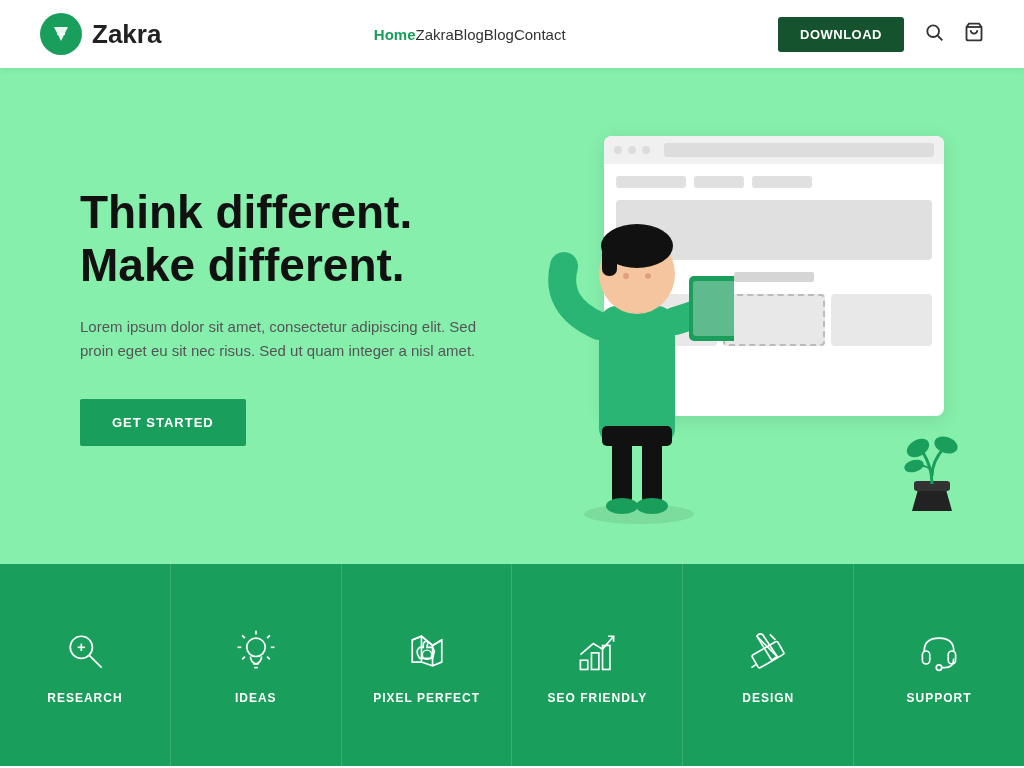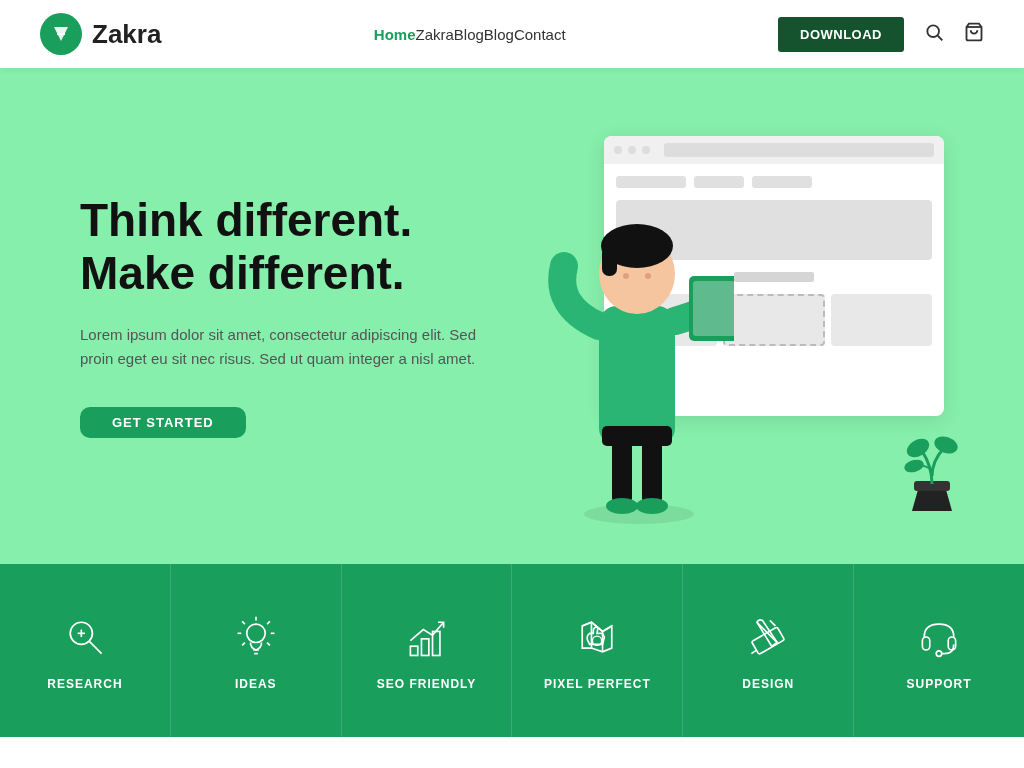--- a/index.html
+++ b/index.html
@@ -102,27 +102,27 @@
     .hero-subtitle {
       font-size: 15px;
       color: #555;
       line-height: 1.6;
       margin-bottom: 36px;
     }
     .get-started-btn {
       background: #1a9e5c;
       color: #fff;
       border: none;
-      padding: 8px 32px;
+      padding: 16px 32px;
       font-size: 13px;
       font-weight: 800;
       letter-spacing: 1px;
       cursor: pointer;
       text-transform: uppercase;
-      border-radius: 10px;
+      border-radius: 2px;
     }
 
     
     .hero-illustration {
       position: absolute;
       right: 60px;
       top: 50%;
       transform: translateY(-50%);
       width: 460px;
       height: 420px;
@@ -158,21 +158,21 @@
       flex: 1;
       height: 14px;
       background: #ddd;
       border-radius: 3px;
       margin-left: 8px;
     }
 
     
     .features-bar {
       background: #1a9e5c;
-      height: 173px;
+      height: 202px;
       display: flex;
     }
     .feature-item {
       flex: 1;
       display: flex;
       flex-direction: column;
       align-items: center;
       justify-content: center;
       gap: 14px;
       border-right: 1px solid rgba(255,255,255,0.15);
@@ -362,48 +362,48 @@
         <line x1="23" y1="40" x2="29" y2="40"></line>
         <line x1="24" y1="44" x2="28" y2="44"></line>
       </svg>
     </div>
     <span class="feature-label">IDEAS</span>
   </div>
 
   <div class="feature-item">
     <div class="feature-icon">
       <svg viewBox="0 0 52 52">
+        <path d="M10 38 L10 14 L20 10 L32 20 L42 14 L42 38 L32 42 L20 38 Z"></path>
+        <path d="M10 14 L20 10 L32 20 L42 14"></path>
+        <path d="M20 10 L20 38"></path>
+        <path d="M32 20 L32 42"></path>
+        <circle cx="26" cy="30" r="5" stroke-width="1.5"></circle>
+
+        <path d="M16 30 Q14 25 18 22 L22 22 L22 18 Q24 14 27 16 L26 22 L32 22 L34 26 L32 34 L18 34 Z" stroke-width="1.8"></path>
+      </svg>
+    </div>
+    <span class="feature-label">PIXEL PERFECT</span>
+  </div>
+
+  <div class="feature-item">
+    <div class="feature-icon">
+      <svg viewBox="0 0 52 52">
         <rect x="8" y="36" width="8" height="10"></rect>
         <rect x="20" y="28" width="8" height="18"></rect>
         <rect x="32" y="20" width="8" height="26"></rect>
         <polyline points="8,30 22,18 32,24 44,10"></polyline>
         <polyline points="38,10 44,10 44,16"></polyline>
       </svg>
     </div>
     <span class="feature-label">SEO FRIENDLY</span>
   </div>
 
   <div class="feature-item">
     <div class="feature-icon">
       <svg viewBox="0 0 52 52">
-        <path d="M10 38 L10 14 L20 10 L32 20 L42 14 L42 38 L32 42 L20 38 Z"></path>
-        <path d="M10 14 L20 10 L32 20 L42 14"></path>
-        <path d="M20 10 L20 38"></path>
-        <path d="M32 20 L32 42"></path>
-        <circle cx="26" cy="30" r="5" stroke-width="1.5"></circle>
-
-        <path d="M16 30 Q14 25 18 22 L22 22 L22 18 Q24 14 27 16 L26 22 L32 22 L34 26 L32 34 L18 34 Z" stroke-width="1.8"></path>
-      </svg>
-    </div>
-    <span class="feature-label">PIXEL PERFECT</span>
-  </div>
-
-  <div class="feature-item">
-    <div class="feature-icon">
-      <svg viewBox="0 0 52 52">
         <rect x="10" y="22" width="32" height="16" rx="2" transform="rotate(-30 26 30)"></rect>
         <line x1="8" y1="44" x2="14" y2="40"></line>
         <line x1="14" y1="10" x2="36" y2="32"></line>
         <path d="M14 10 Q16 6 20 8 L36 32 L30 36 Z"></path>
         <line x1="28" y1="8" x2="34" y2="14"></line>
       </svg>
     </div>
     <span class="feature-label">DESIGN</span>
   </div>
 

